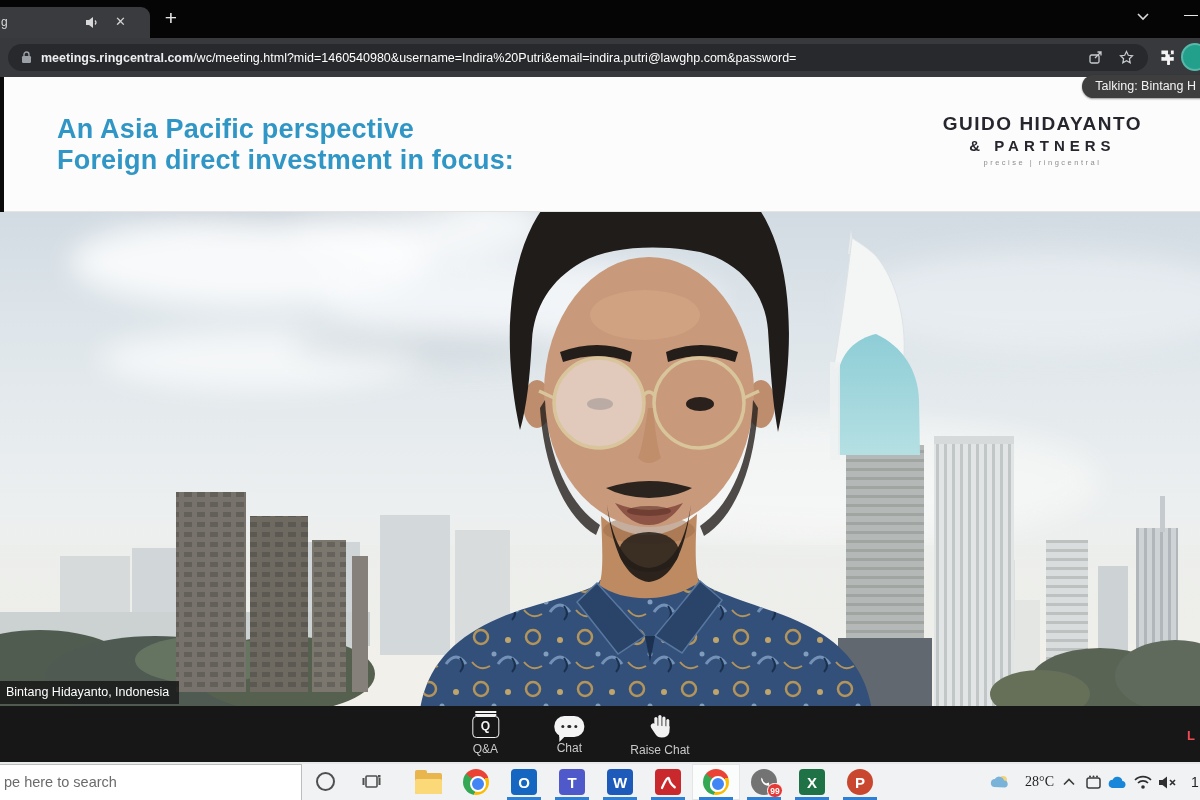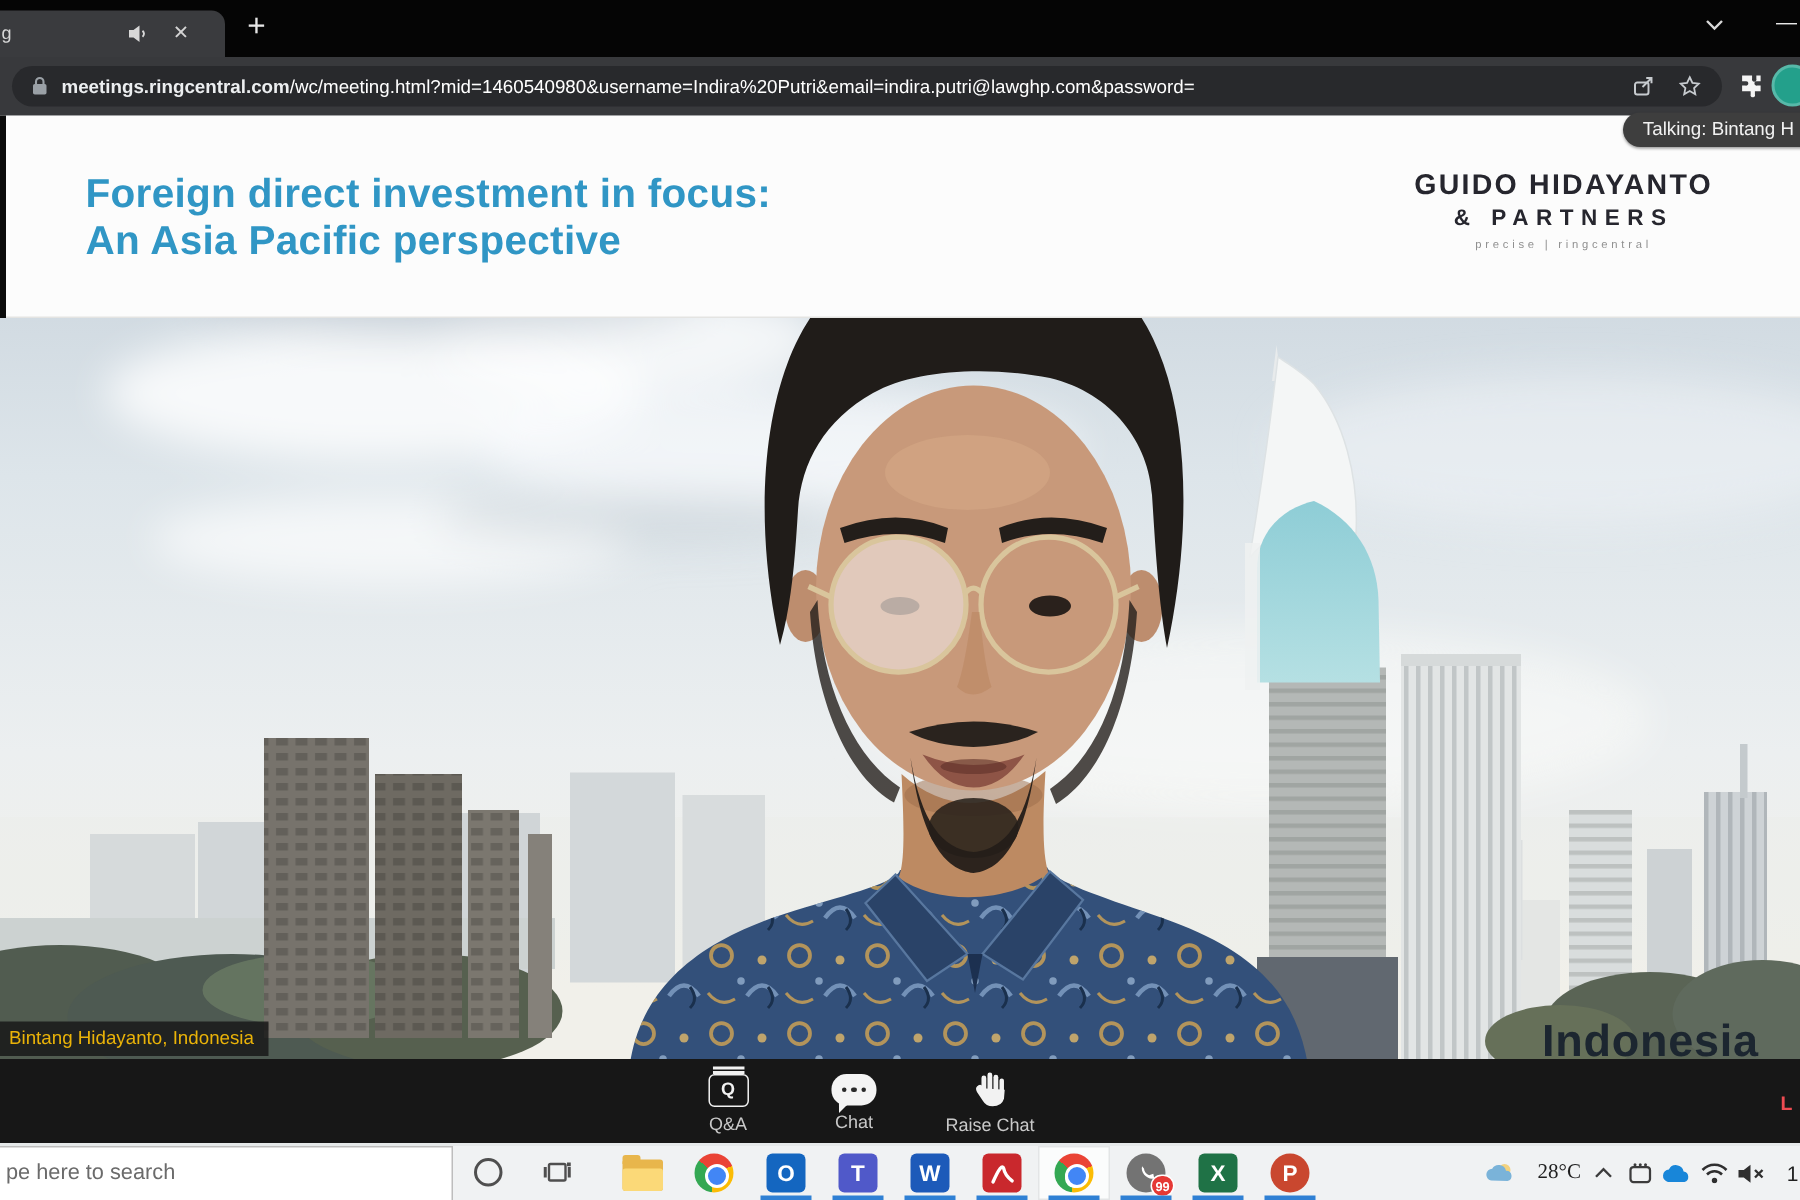--- a/index.html
+++ b/index.html
@@ -33,21 +33,21 @@
   .band-edge{position:absolute;left:0;top:0;width:4px;height:135px;background:#0b0b0b;}
   .slide-title{position:absolute;left:57px;top:37px;color:#3096c5;font-weight:bold;font-size:27px;line-height:31px;letter-spacing:.2px;}
   .logo{position:absolute;right:58px;top:36px;text-align:center;color:#26262e;}
   .logo .l1{font-size:19px;font-weight:bold;letter-spacing:1.5px;}
   .logo .l2{font-size:15px;font-weight:bold;letter-spacing:5px;margin-top:2px;}
   .logo .l3{font-size:7.5px;letter-spacing:2.5px;color:#8f8f8f;margin-top:4px;}
 
   
   .scene{position:absolute;left:0;top:77px;width:1200px;height:685px;z-index:5;}
   .indonesia{position:absolute;left:1028px;top:678px;font-size:30px;font-weight:bold;color:#1c2630;z-index:12;letter-spacing:.5px;}
-  .nametag{position:absolute;left:0;top:681px;height:23px;line-height:23px;background:rgba(22,22,22,.82);color:#eab308;font-size:12.5px;padding:0 10px 0 6px;z-index:20;}
+  .nametag{position:absolute;left:0;top:681px;height:23px;line-height:23px;background:rgba(22,22,22,.82);color:#ffffff;font-size:12.5px;padding:0 10px 0 6px;z-index:20;}
 
   
   .ctrlbar{position:absolute;left:0;top:706px;width:1200px;height:56px;background:#171717;z-index:30;}
   .ctrls{position:absolute;left:50%;top:7px;transform:translateX(-24px) translateX(-50%);display:flex;gap:38px;}
   .ctrl{display:flex;flex-direction:column;align-items:center;gap:4px;min-width:46px;}
   .ctrl .lbl{font-size:12px;color:#c9c9c9;}
   .qa-icon{width:27px;height:22px;border:1.7px solid #f2f2f2;border-radius:4px;position:relative;color:#f2f2f2;font-size:12px;font-weight:bold;text-align:center;line-height:19px;margin-top:3px;}
   .qa-icon:before,.qa-icon:after{content:"";position:absolute;left:2px;right:2px;height:1.6px;background:#f2f2f2;}
   .qa-icon:before{top:-6px;} .qa-icon:after{top:-3px;}
   .chat-icon{width:30px;height:21px;background:#f4f4f4;border-radius:10px;position:relative;margin-top:3px;display:flex;align-items:center;justify-content:center;gap:3px;}
@@ -280,31 +280,30 @@
       <path d="M615 503 Q649 517 683 503 Q668 525 649 525 Q630 525 615 503 Z" fill="#8e5446"></path>
       <ellipse cx="649" cy="511" rx="22" ry="5" fill="#5d3028" opacity="0.6"></ellipse>
       <ellipse cx="649" cy="552" rx="30" ry="20" fill="#241e19" opacity="0.85"></ellipse>
       <path d="M607 505 C614 560 630 580 649 582 C668 580 684 560 691 505 C684 548 670 566 649 568 C628 566 614 548 607 505 Z" fill="#241e19" opacity="0.95"></path>
     </g>
   </svg>
 
   <div class="band">
     <div class="band-edge"></div>
     <div class="slide-title">
+      <div>An Asia Pacific perspective</div>
       <div>Foreign direct investment in focus:</div>
-      <div>An Asia Pacific perspective</div>
     </div>
     <div class="logo">
       <div class="l1">GUIDO HIDAYANTO</div>
       <div class="l2">&amp; PARTNERS</div>
       <div class="l3">precise | ringcentral</div>
     </div>
   </div>
 
-  <div class="indonesia">Indonesia</div>
 
   <div class="nametag">Bintang Hidayanto, Indonesia</div>
 
   <div class="ctrlbar">
     <div class="ctrls">
       <div class="ctrl">
         <div class="qa-icon">Q</div>
         <div class="lbl">Q&amp;A</div>
       </div>
       <div class="ctrl">

